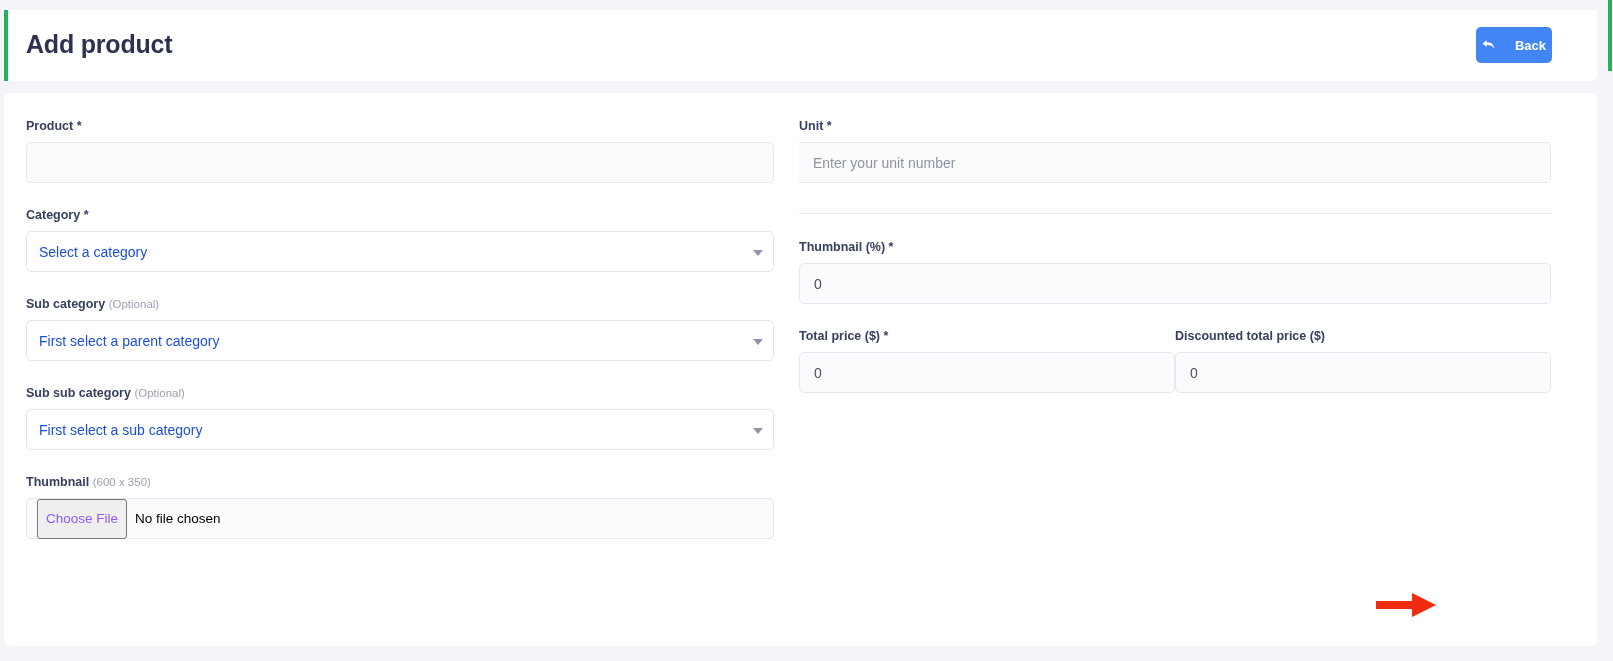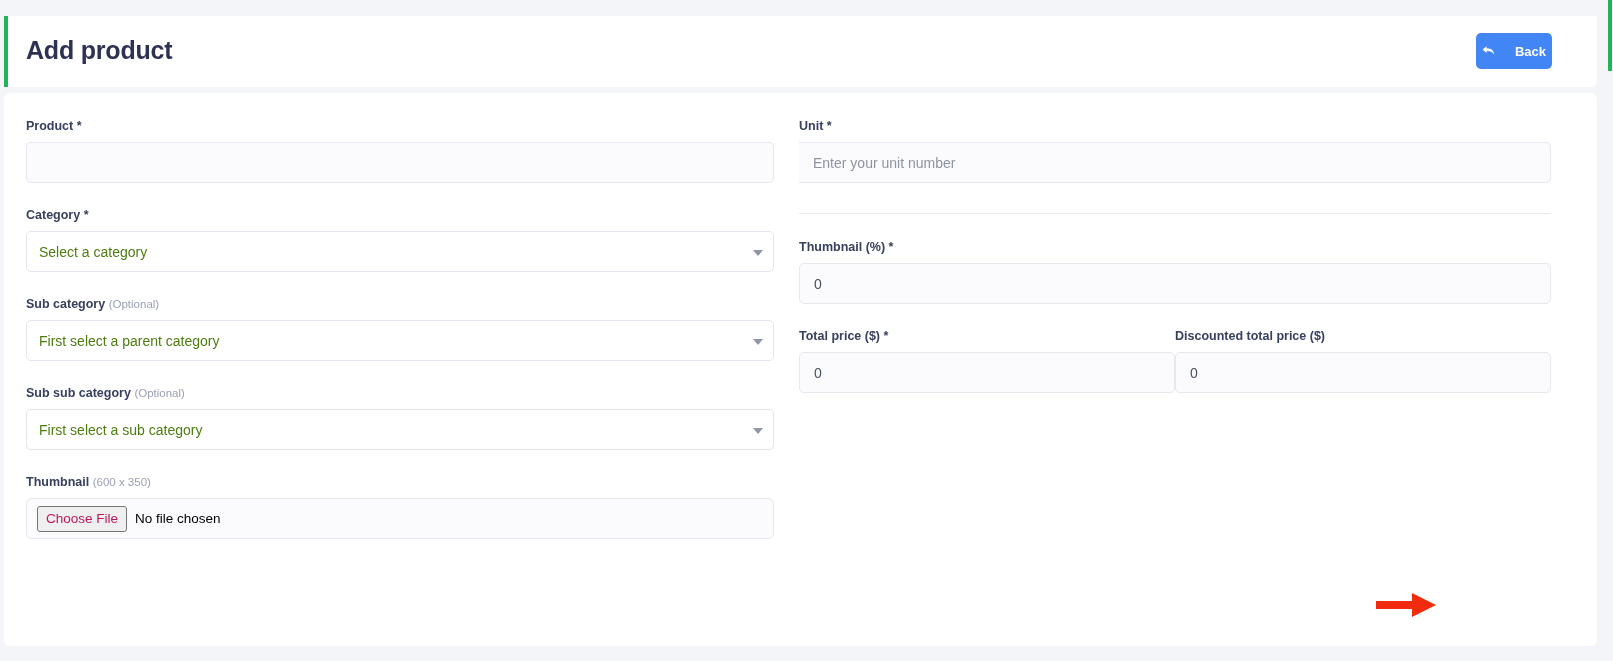--- a/index.html
+++ b/index.html
@@ -16,21 +16,21 @@
     position: relative;
     width: 1613px;
     height: 661px;
     background: #f4f5f8;
   }
 
   
   .header-card {
     position: absolute;
     left: 4px;
-    top: 16px;
+    top: 10px;
     width: 1593px;
     height: 71px;
     background: #ffffff;
     border-bottom-left-radius: 6px;
     border-bottom-right-radius: 6px;
   }
 
   .accent-left {
     position: absolute;
     left: 0;
@@ -144,21 +144,21 @@
     position: relative;
     width: 100%;
     height: 41px;
     background: #ffffff;
     border: 1px solid #e4e4ee;
     border-radius: 5px;
     display: flex;
     align-items: center;
     padding: 0 28px 0 12px;
     font-size: 14px;
-    color: #4d7c0f;
+    color: #1d4ed8;
     cursor: pointer;
   }
 
   .caret {
     position: absolute;
     right: 10px;
     top: 50%;
     width: 0;
     height: 0;
     margin-top: -2px;
@@ -172,28 +172,28 @@
     height: 41px;
     background: #fbfbfd;
     border: 1px solid #e6e7ef;
     border-radius: 5px;
     display: flex;
     align-items: center;
     padding: 0 10px;
   }
 
   .file-button {
-    height: 26px;
+    height: 40px;
     background: #efefef;
     border: 1px solid #767676;
     border-radius: 3px;
     padding: 0 8px;
     font-family: "Liberation Sans", sans-serif;
     font-size: 13.5px;
-    color: #be185d;
+    color: #8b5cf6;
     cursor: pointer;
     display: flex;
     align-items: center;
   }
 
   .file-name {
     font-size: 13.5px;
     color: #000000;
     margin-left: 8px;
   }

